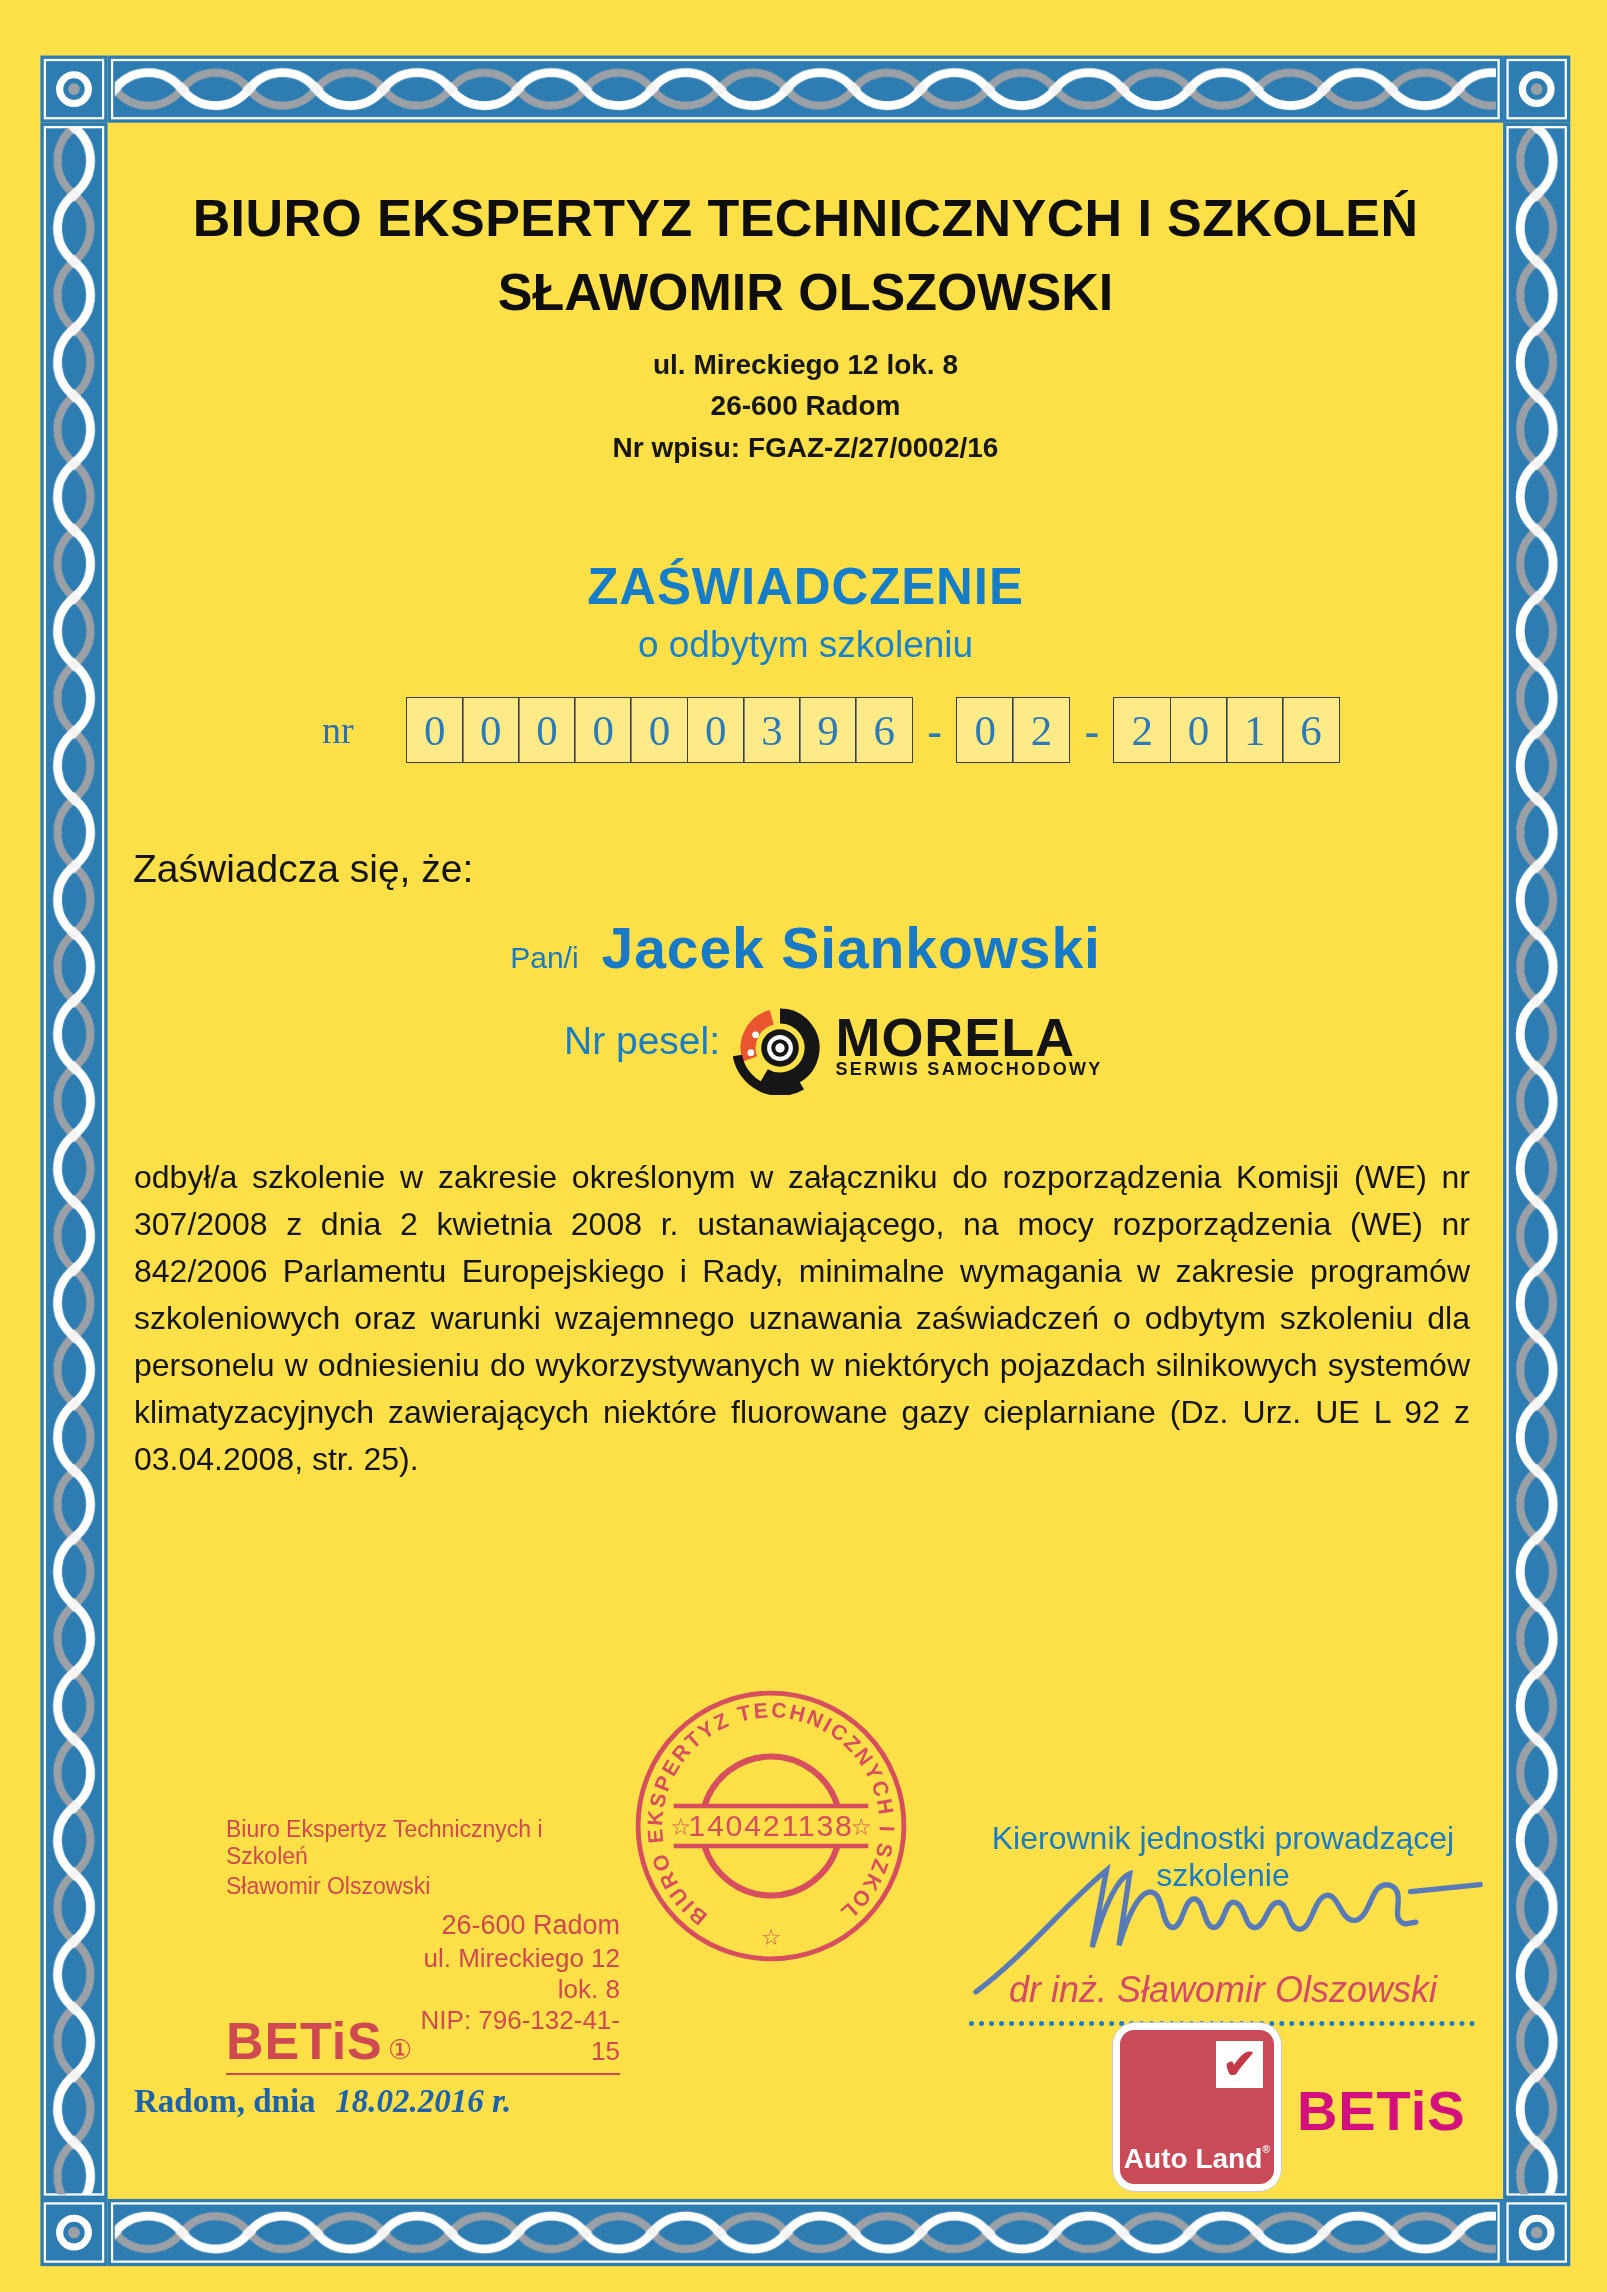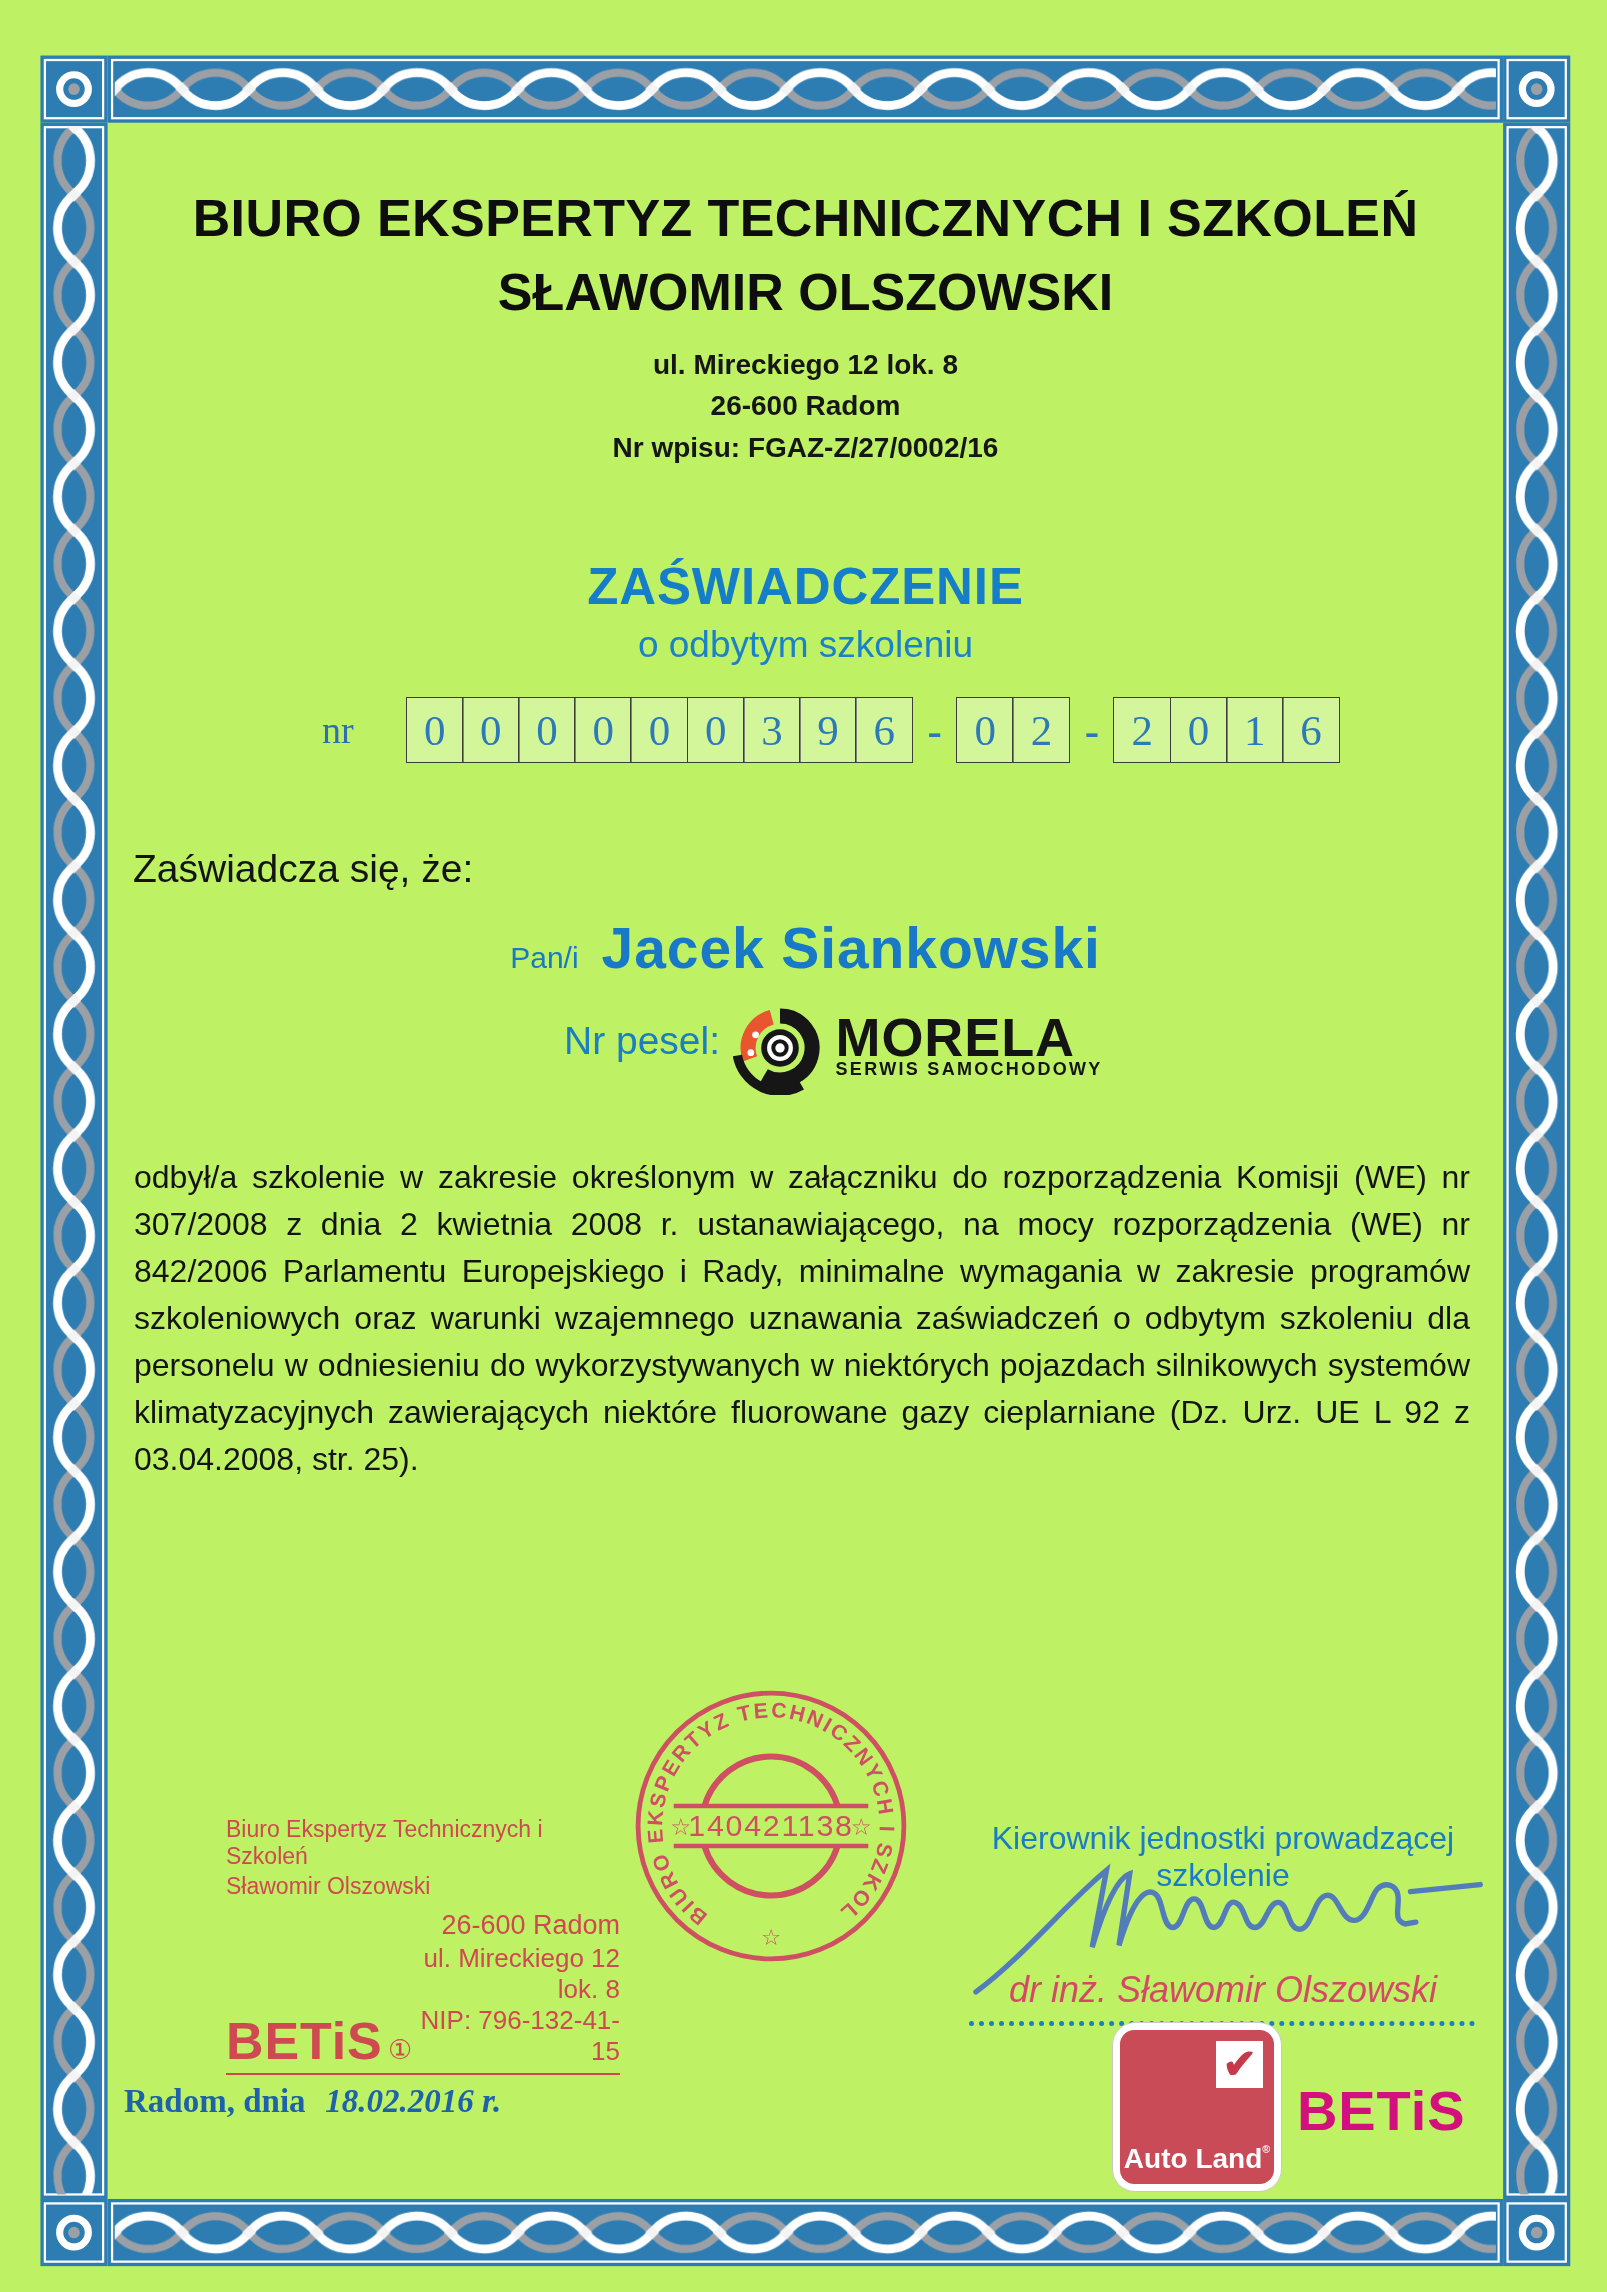--- a/index.html
+++ b/index.html
@@ -1,18 +1,18 @@
 <!DOCTYPE html>
 <html style="font-size:14.3px"><head>
 <meta charset="utf-8">
 <style>
   html,body{margin:0;padding:0;background:#e8e6e0;}
   .page{
     position:relative; width:1608px; height:2293px; margin:0 auto;
-    background:#bef264; overflow:hidden;
+    background:#fde047; overflow:hidden;
     font-family:"Liberation Sans", sans-serif; color:#161616;
   }
   .frame{position:absolute; left:0; top:0;}
   .abs{position:absolute;}
   .center-block{left:107px; width:1397px; text-align:center;}
 
   .org-line1{top:188px; font-size:52px; font-weight:bold; letter-spacing:0.4px; color:#0e0e0e;}
   .org-line2{top:262px; font-size:52px; font-weight:bold; color:#0e0e0e;}
   .org-addr1{top:349px; font-size:28px; font-weight:bold;}
   .org-addr2{top:390px; font-size:28px; font-weight:bold;}
@@ -69,21 +69,21 @@
 
   
   .sticker{left:1112px; top:2022px; width:168px; height:168px; background:#fff; border:0.9px solid #c9c9c9; border-radius:23px;}
   .sticker-in{position:absolute; inset:7.2px; background:#c94b58; border-radius:14.3px;}
   .check-sq{position:absolute; right:10.7px; top:10.7px; width:47px; height:47px; background:#fff; display:flex; align-items:center; justify-content:center;}
   .check{color:#c43a48; font-size:41px; font-weight:bold; line-height:41px;}
   .al-label{position:absolute; left:0; right:0; bottom:9px; text-align:center; color:#fff; font-size:28px; font-weight:bold;}
   .al-reg{font-size:10.7px; vertical-align:top;}
   .betis-big{left:1297px; top:2078px; font-size:56px; font-weight:800; color:#d4107e; letter-spacing:0.9px;}
 
-  .place-date{left:124px; top:2083px; font-family:"Liberation Serif", serif; font-size:33px; font-weight:bold; color:#1d62ab;}
+  .place-date{left:134px; top:2083px; font-family:"Liberation Serif", serif; font-size:33px; font-weight:bold; color:#1d62ab;}
   .pd-date{font-style:italic; margin-left:19.7px;}
 
   .round-stamp{left:632px; top:1687px; opacity:.88;}
   .sig-svg{left:965px; top:1847px;}
 </style>
 </head>
 <body>
 
 <div class="page">
 

